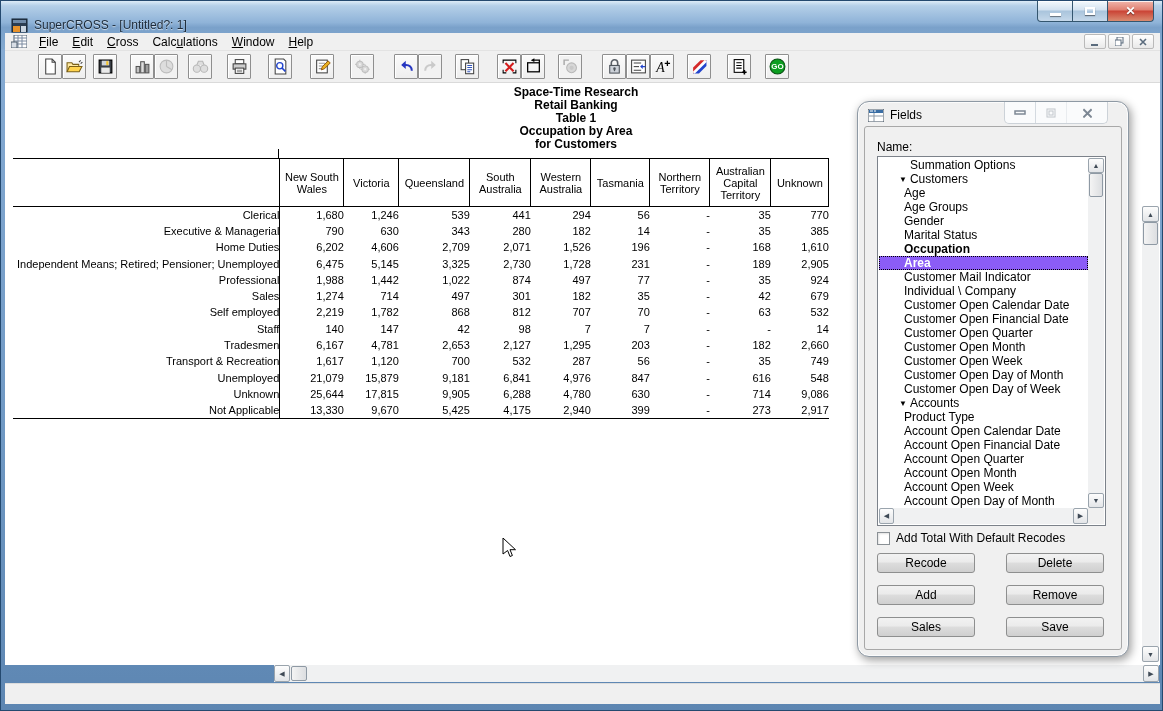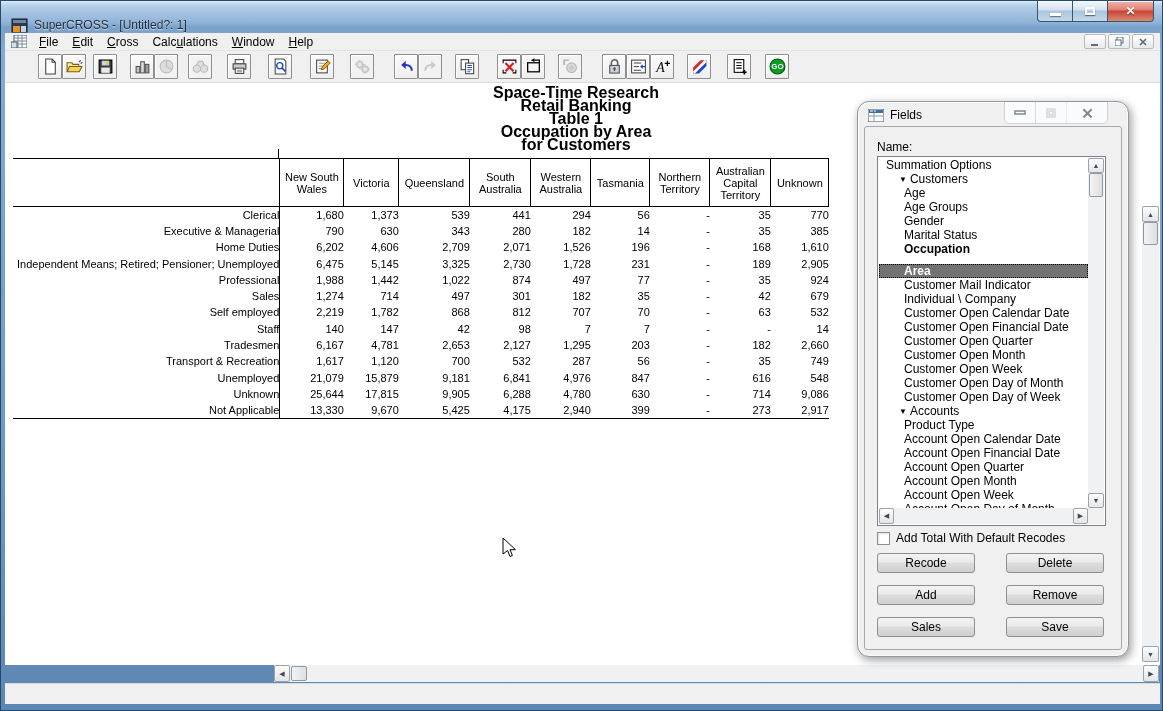--- a/index.html
+++ b/index.html
@@ -39,21 +39,21 @@
     border-bottom:1px solid #dadada;display:flex;align-items:center;padding-left:33px;}
   .tb{width:24px;height:25px;background:linear-gradient(#fbfbfb,#eeeeee);border:1px solid #8f8f8f;
     display:flex;align-items:center;justify-content:center;padding:0;border-radius:1px;
     box-shadow:inset 1px 1px 0 #fff;}
   .tb svg{width:17px;height:17px;}
   .tb.disabled{background:#f2f2f2;}
   .tb.disabled svg{filter:grayscale(1);opacity:.45;}
   
   .content{position:absolute;left:4px;top:82px;width:1155px;height:582px;background:#fff;overflow:hidden;}
   .report-titles{position:absolute;left:273px;top:3px;width:596px;text-align:center;
-    font-size:16px;font-weight:bold;line-height:13px;color:#000;}
+    font-size:12px;font-weight:bold;line-height:13px;color:#000;}
   .tablewrap{position:absolute;left:8px;top:75px;}
   table.data{border-collapse:collapse;font-size:11px;color:#000;table-layout:fixed;}
   table.data th,table.data td{padding:0;font-weight:normal;overflow:hidden;white-space:nowrap;}
   tr.hdr th{height:48px;text-align:center;border:1px solid #000;white-space:normal;line-height:12px;}
   tr.hdr th.corner{border-left:none;}
   tbody th.rowlabel{text-align:right;padding-left:4px;border-right:1px solid #000;height:16.3px;}
   tbody td{text-align:right;padding-right:6px;height:16.3px;}
   tbody tr:last-child th,tbody tr:last-child td{border-bottom:1px solid #000;}
   .hdr-tick{position:absolute;left:273px;top:66px;width:1px;height:9px;background:#000;}
   
@@ -72,26 +72,26 @@
   .dlg-title svg{margin-right:6px;}
   .dlg-caps{position:absolute;right:20px;top:0;display:flex;height:22px;border:1px solid #ccd2d8;border-top:none;
     border-radius:0 0 5px 5px;overflow:hidden;background:#fafbfc;}
   .dcap{width:31px;display:flex;align-items:center;justify-content:center;color:#7d8894;border-right:1px solid #d4dae0;}
   .dcap:last-child{border-right:none;width:40px;}
   .dlg-body{position:absolute;left:6px;right:6px;top:24px;bottom:6px;border:1px solid #a8a8a8;border-radius:3px;}
   .name-label{position:absolute;left:19px;top:38px;font-size:12px;color:#000;}
   .listbox{position:absolute;left:19px;top:54px;width:229px;height:370px;background:#fff;border:1px solid #7c828a;}
   .lb-items{position:absolute;left:1px;top:1px;right:17px;height:352px;overflow:hidden;font-size:12px;}
   .li{height:14px;line-height:14px;white-space:nowrap;color:#000;position:relative;}
-  .li.top{padding-left:7px;}
+  .li.top{padding-left:31px;}
   .li.group{padding-left:20px;}
   .li.child{padding-left:25px;}
   .li .arr{display:inline-block;font-size:8px;margin-right:3px;vertical-align:1px;color:#000;}
   .li.bold{font-weight:bold;}
-  .li.sel{background:#737373;color:#fff;outline:1px dotted #000;outline-offset:-1px;margin-top:8px;}
+  .li.sel{background:#8b5cf6;color:#fff;outline:1px dotted #000;outline-offset:-1px;}
   .lb-vscroll{position:absolute;top:1px;right:1px;width:16px;bottom:17px;background:#f0f1f2;}
   .lb-hscroll{position:absolute;left:1px;bottom:1px;right:17px;height:16px;background:#f0f1f2;}
   .lb-corner{position:absolute;right:1px;bottom:1px;width:16px;height:16px;background:#f0f0f0;}
   .checkbox-row{position:absolute;left:19px;top:429px;display:flex;align-items:center;font-size:12px;color:#000;}
   .checkbox{width:13px;height:13px;background:#fff;border:1px solid #8a9095;margin-right:6px;box-shadow:inset 1px 1px 2px rgba(0,0,0,.12);}
   .dlg-buttons{position:absolute;left:19px;top:451px;display:grid;grid-template-columns:98px 98px;column-gap:31px;row-gap:12px;}
   .btn{height:20px;font-size:12px;color:#000;font-family:"Liberation Sans",sans-serif;
     background:linear-gradient(#f2f2f2 0%,#ebebeb 45%,#dddddd 50%,#cfcfcf 100%);
     border:1px solid #8e8f8f;border-radius:3px;}
 </style>
@@ -349,21 +349,21 @@
               <th>Tasmania</th>
               <th>Northern Territory</th>
               <th>Australian Capital Territory</th>
               <th>Unknown</th>
             </tr>
           </thead>
           <tbody>
             <tr>
               <th class="rowlabel">Clerical</th>
               <td>1,680</td>
-              <td>1,373</td>
+              <td>1,246</td>
               <td>539</td>
               <td>441</td>
               <td>294</td>
               <td>56</td>
               <td>-</td>
               <td>35</td>
               <td>770</td>
             </tr>
             <tr>
               <th class="rowlabel">Executive &amp; Managerial</th>

